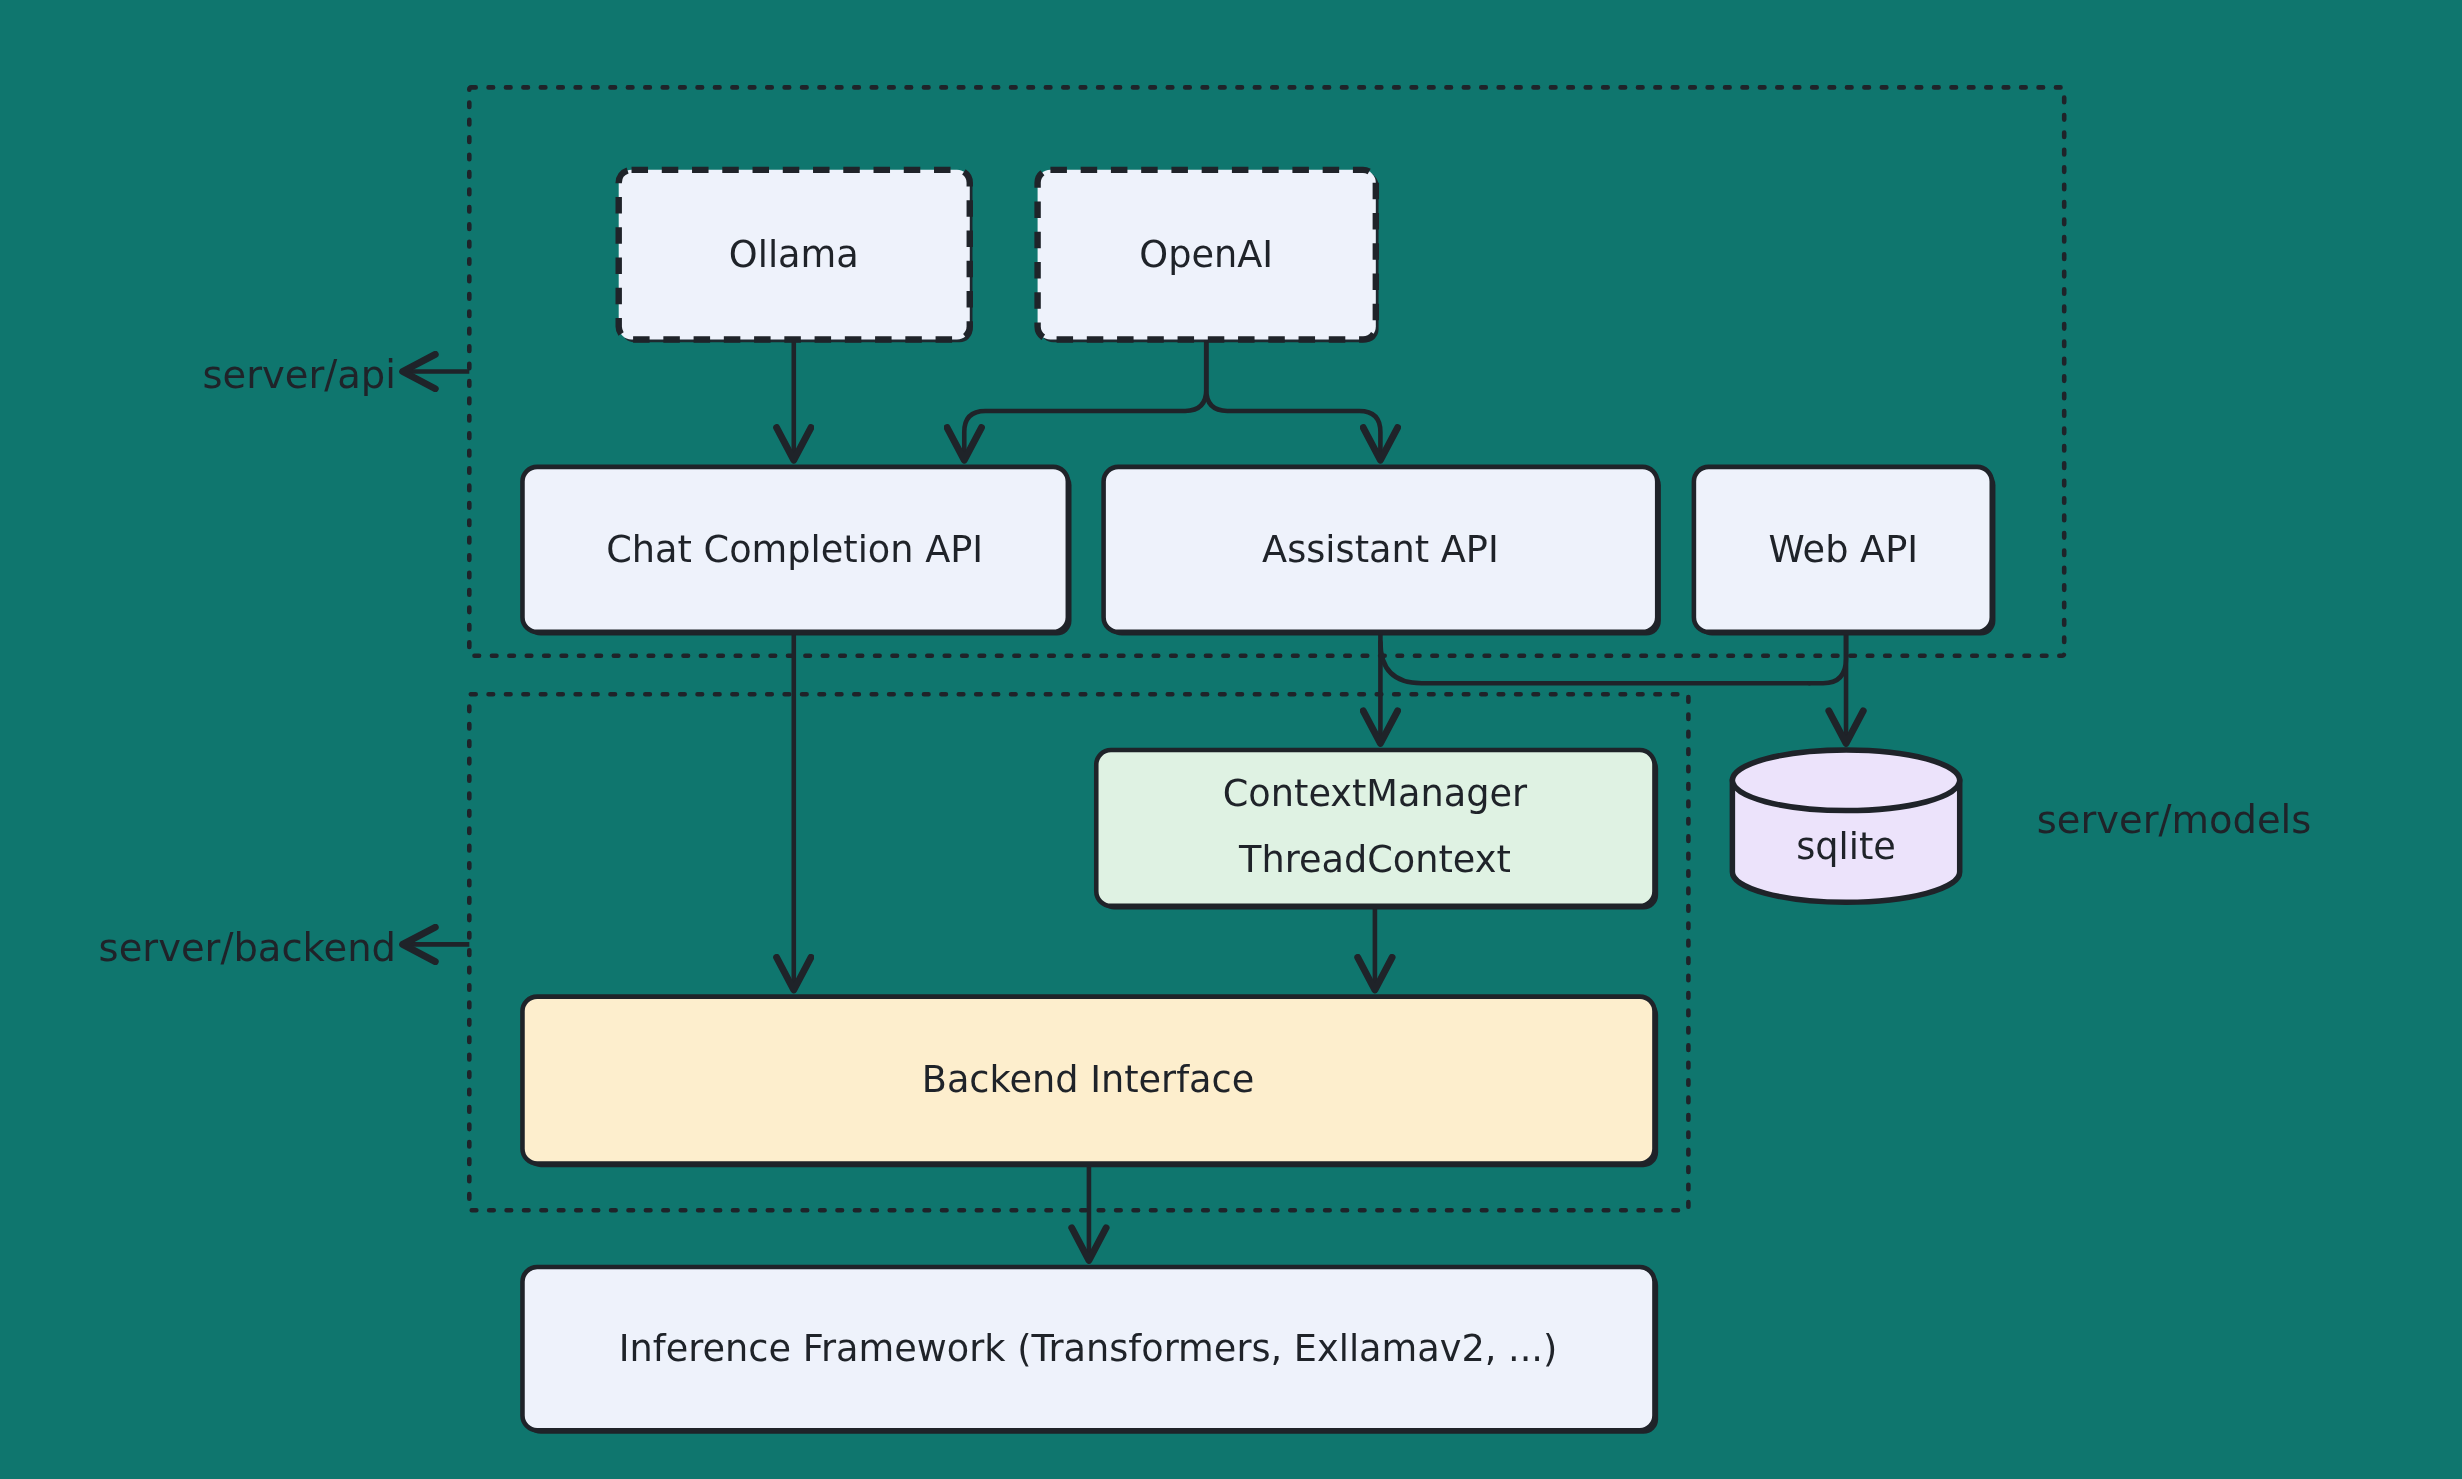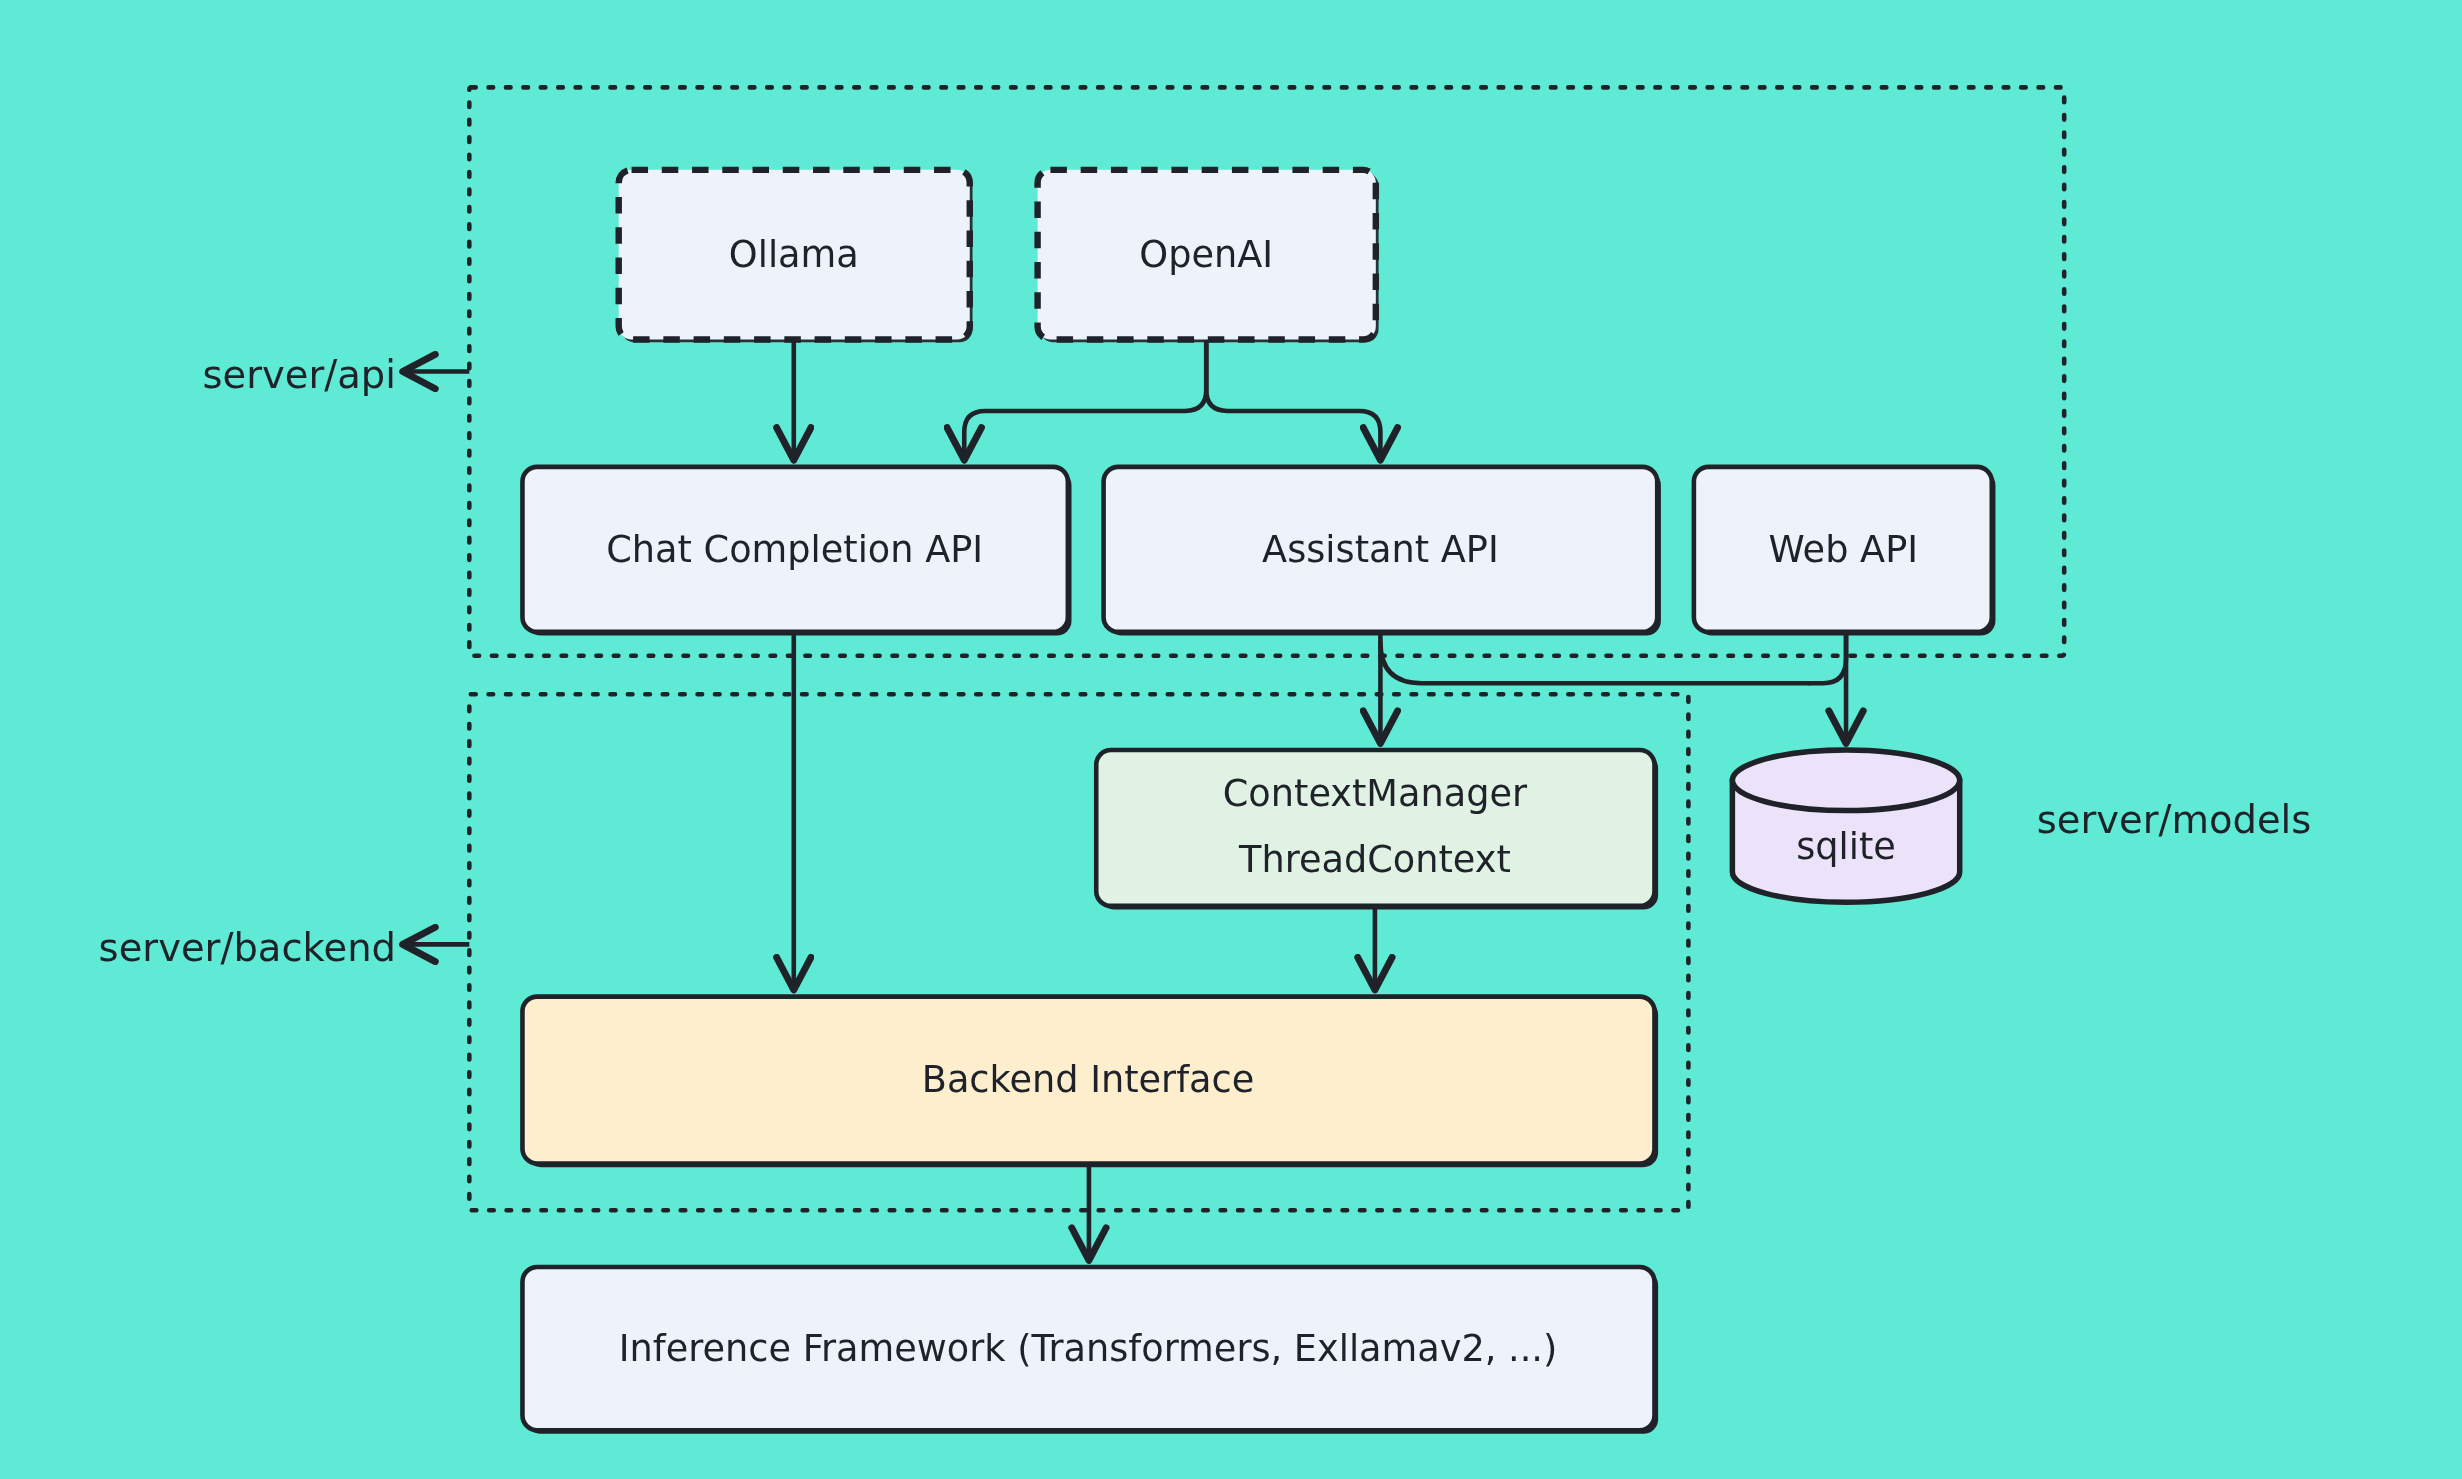--- a/index.html
+++ b/index.html
@@ -7,21 +7,21 @@
     padding: 0;
     background: #ffffff;
   }
   body {
     font-family: "DejaVu Sans", "Liberation Sans", sans-serif;
   }
   #stage {
     position: relative;
     width: 2462px;
     height: 1480px;
-    background: #5eead4;
+    background: #0f766e;
     overflow: hidden;
   }
   #diagram-svg {
     position: absolute;
     left: 0;
     top: 0;
     width: 2462px;
     height: 1480px;
   }
   .node-label {

